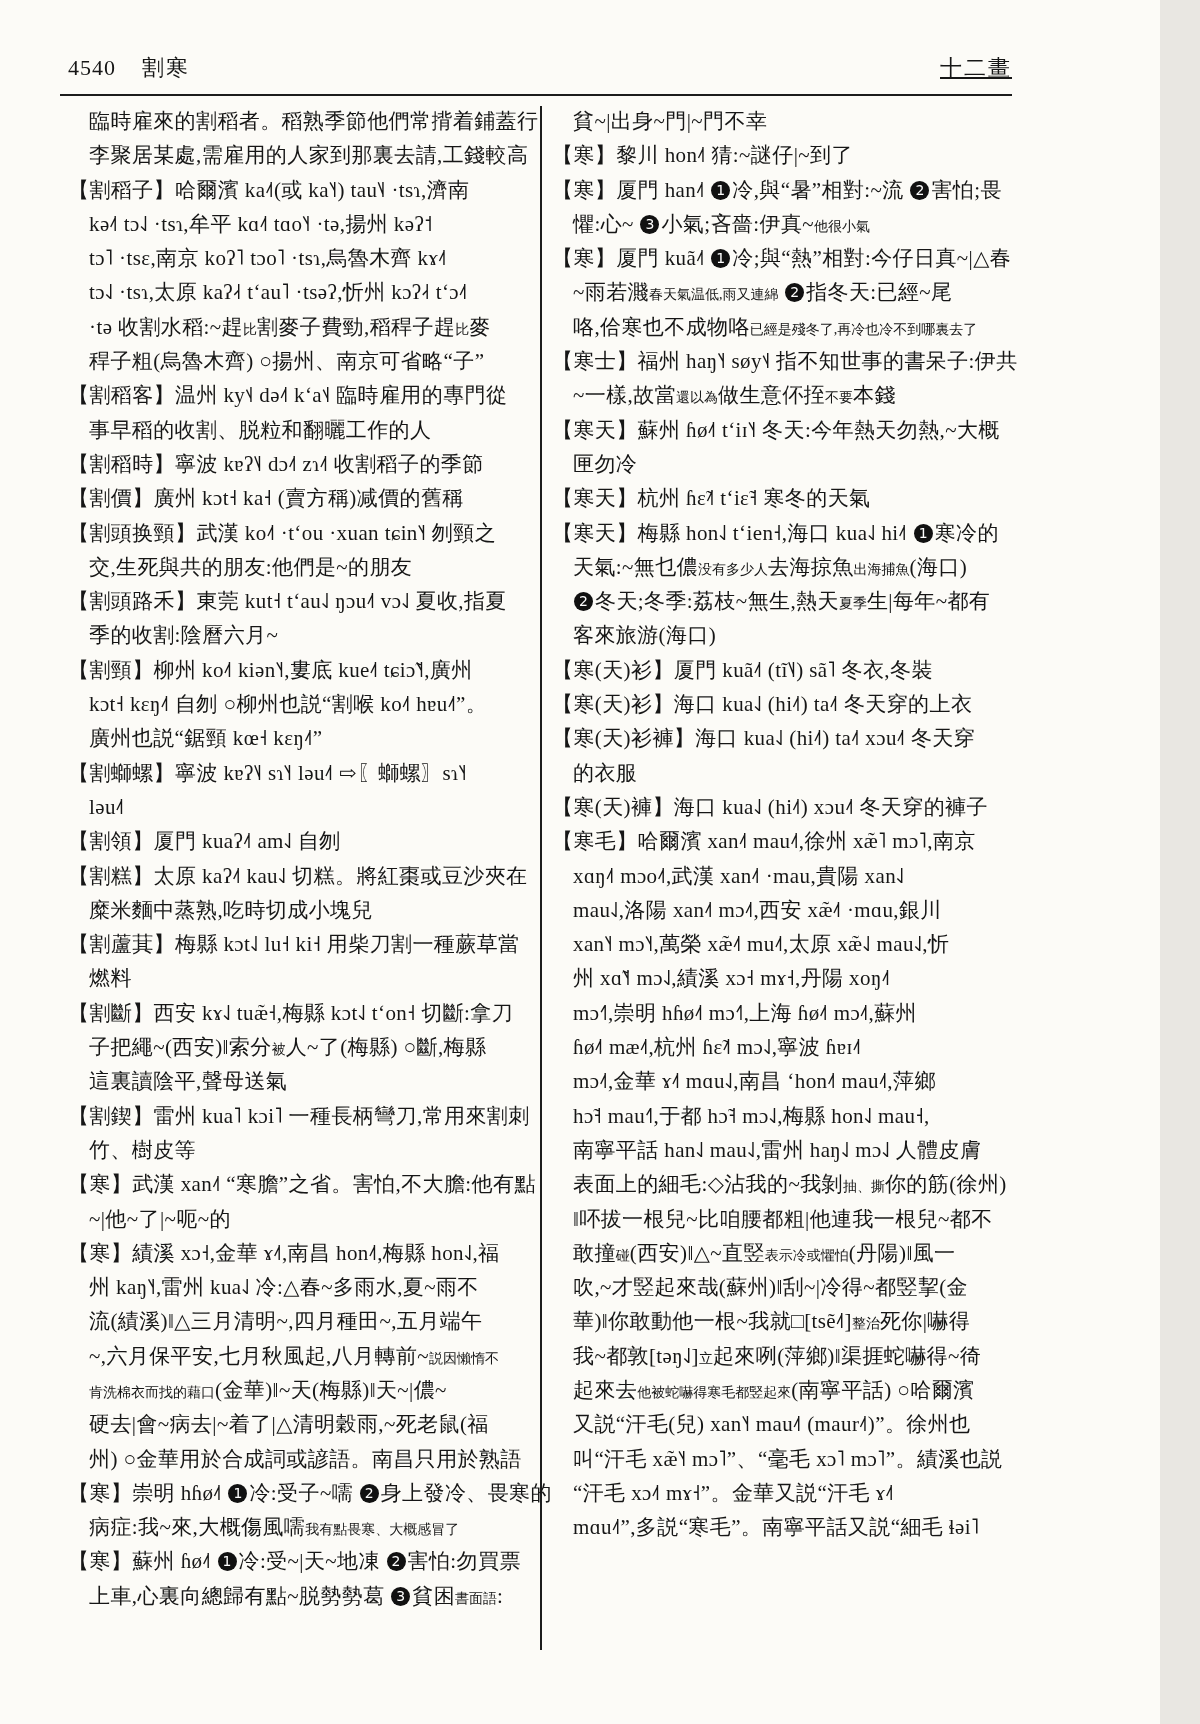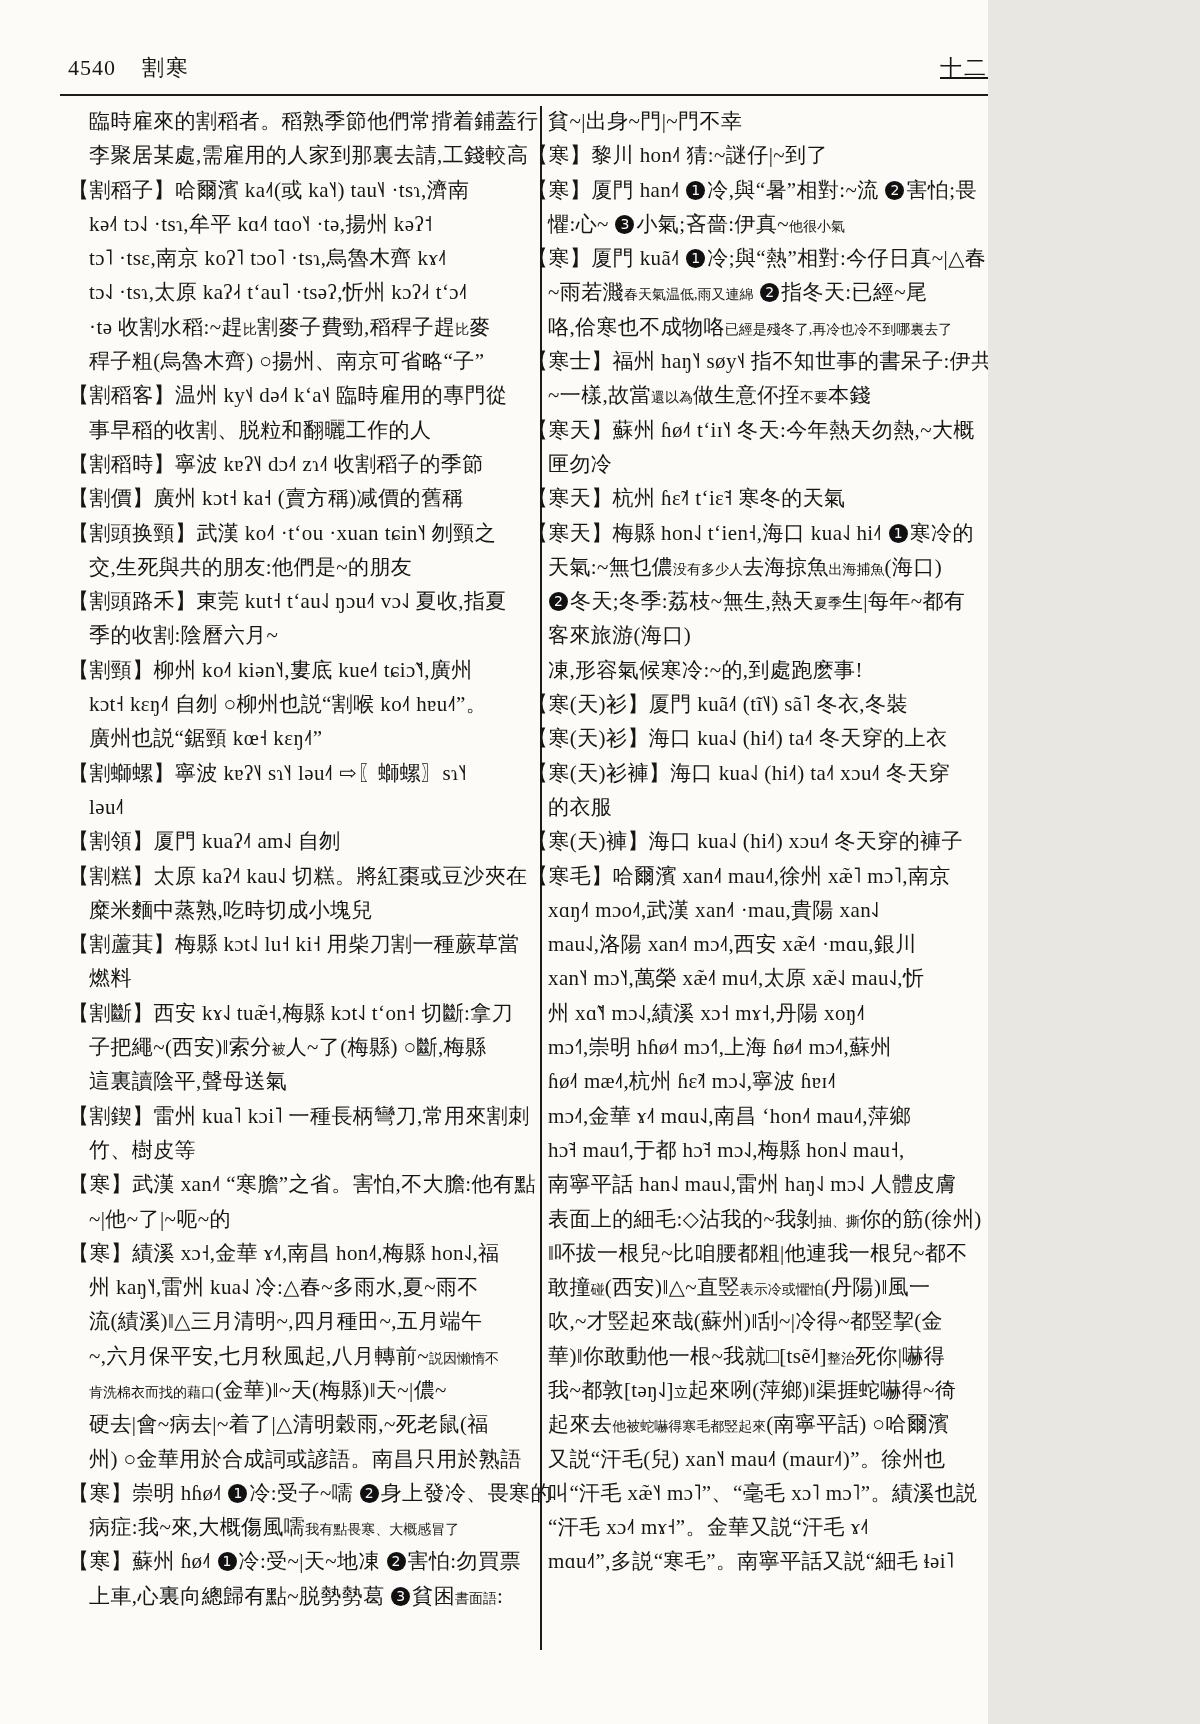--- a/index.html
+++ b/index.html
@@ -2,42 +2,42 @@
 <html><head>
 <meta charset="utf-8">
 <style>
   html,body{margin:0;padding:0;}
   body{
     width:1200px;height:1724px;
     background:#e9e7e2;
     font-family:"Liberation Serif","DejaVu Serif","DejaVu Sans",serif;
   }
   .page{
-    position:relative;width:988px;height:1724px;overflow:hidden;
+    position:relative;width:1160px;height:1724px;overflow:hidden;
     background:#fcfbf7;color:#161616;
   }
   .hdr{
     position:absolute;top:52px;left:68px;width:944px;height:32px;
     font-size:22px;line-height:32px;
   }
   .hdr .pageno{letter-spacing:1px;margin-right:26px;}
   .hdr .gwords{letter-spacing:2px;}
   .hdr .section{position:absolute;right:0;top:0;letter-spacing:2px;text-decoration:underline;}
   .hrule{
     position:absolute;top:94px;left:60px;width:952px;height:2px;background:#1c1c1c;
   }
   .vrule{
     position:absolute;top:106px;left:540px;width:2px;height:1544px;background:#1c1c1c;
   }
   .col{
     position:absolute;top:104px;width:460px;
     font-size:21px;
   }
   .col-left{left:68px;}
-  .col-right{left:527px;}
+  .col-right{left:552px;}
   .line{
     height:34.3px;line-height:34.3px;white-space:pre;letter-spacing:0.4px;
   }
   .line.ind{padding-left:21px;}
   .seg{}
   .sm{font-size:14px;letter-spacing:0;margin-top:14px;}
   .circ{
     display:inline-block;width:19px;height:19px;border-radius:50%;
     background:#111;color:#fff;font-size:14px;line-height:19px;
     text-align:center;vertical-align:2px;margin:0 2px 0 1px;
@@ -113,21 +113,20 @@
       <div class="line ind"><span class="seg">咯,佮寒也不成物咯</span><span class="seg sm">已經是殘冬了,再冷也冷不到哪裏去了</span></div>
       <div class="line"><span class="seg">【寒士】福州 haŋ˥˧ søy˦˨ 指不知世事的書呆子:伊共</span></div>
       <div class="line ind"><span class="seg">~一樣,故當</span><span class="seg sm">還以為</span><span class="seg">做生意伓挃</span><span class="seg sm">不要</span><span class="seg">本錢</span></div>
       <div class="line"><span class="seg">【寒天】蘇州 ɦø˨˦ tʻiɪ˥˧ 冬天:今年熱天勿熱,~大概</span></div>
       <div class="line ind"><span class="seg">匣勿冷</span></div>
       <div class="line"><span class="seg">【寒天】杭州 ɦɛ̃˨˦ tʻiɛ̃˧ 寒冬的天氣</span></div>
       <div class="line"><span class="seg">【寒天】梅縣 hon˨˩ tʻien˧,海口 kua˨˩ hi˨˦ </span><span class="circ">1</span><span class="seg">寒冷的</span></div>
       <div class="line ind"><span class="seg">天氣:~無乜儂</span><span class="seg sm">没有多少人</span><span class="seg">去海掠魚</span><span class="seg sm">出海捕魚</span><span class="seg">(海口)</span></div>
       <div class="line ind"><span class="circ">2</span><span class="seg">冬天;冬季:荔枝~無生,熱天</span><span class="seg sm">夏季</span><span class="seg">生|每年~都有</span></div>
       <div class="line ind"><span class="seg">客來旅游(海口)</span></div>
-      <div class="line ind"><span class="seg">凍,形容氣候寒冷:~的,到處跑麽事!</span></div>
       <div class="line"><span class="seg">【寒(天)衫】厦門 kuã˨˦ (tĩ˥˨) sã˥ 冬衣,冬裝</span></div>
       <div class="line"><span class="seg">【寒(天)衫】海口 kua˨˩ (hi˨˦) ta˨˦ 冬天穿的上衣</span></div>
       <div class="line"><span class="seg">【寒(天)衫褲】海口 kua˨˩ (hi˨˦) ta˨˦ xɔu˨˦ 冬天穿</span></div>
       <div class="line ind"><span class="seg">的衣服</span></div>
       <div class="line"><span class="seg">【寒(天)褲】海口 kua˨˩ (hi˨˦) xɔu˨˦ 冬天穿的褲子</span></div>
       <div class="line"><span class="seg">【寒毛】哈爾濱 xan˨˦ mau˨˦,徐州 xæ̃˥ mɔ˥,南京</span></div>
       <div class="line ind"><span class="seg">xɑŋ˨˦ mɔo˨˦,武漢 xan˨˦ ·mau,貴陽 xan˨˩</span></div>
       <div class="line ind"><span class="seg">mau˨˩,洛陽 xan˨˦ mɔ˨˦,西安 xæ̃˨˦ ·mɑu,銀川</span></div>
       <div class="line ind"><span class="seg">xan˥˧ mɔ˥˧,萬榮 xæ̃˨˦ mu˨˦,太原 xæ̃˨˩ mau˨˩,忻</span></div>
       <div class="line ind"><span class="seg">州 xɑ̃˥˧ mɔ˨˩,績溪 xɔ˧ mɤ˧,丹陽 xoŋ˨˦</span></div>

